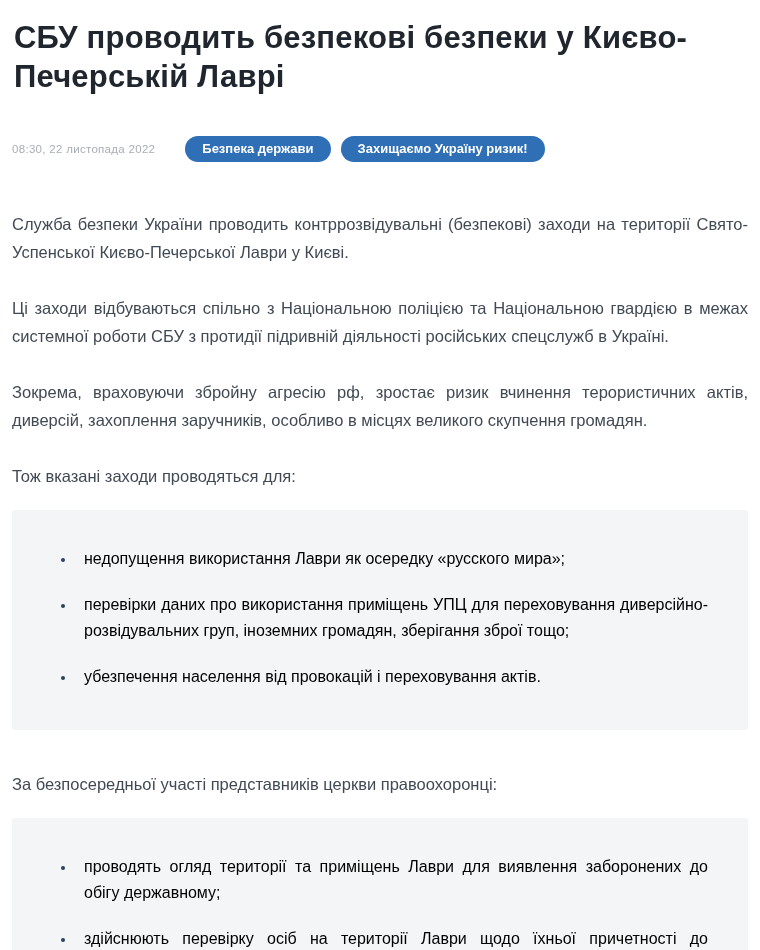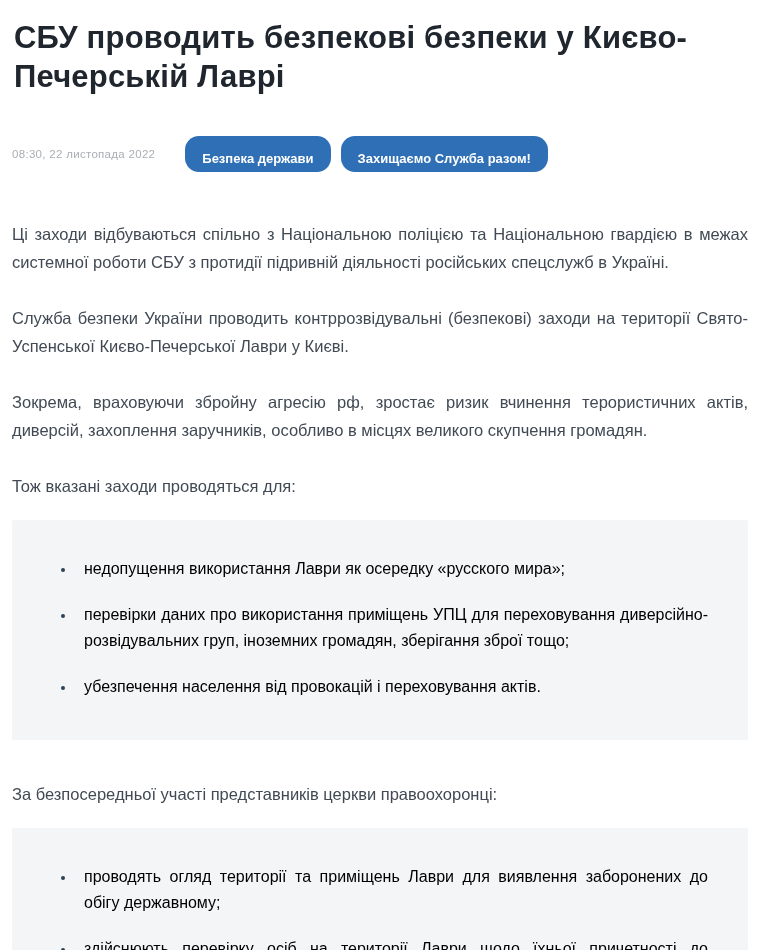--- a/index.html
+++ b/index.html
@@ -43,21 +43,21 @@
     align-items: center;
     gap: 10px;
   }
   .tag-pill {
     display: inline-block;
     background: #2e6fb6;
     color: #ffffff;
     font-size: 13px;
     font-weight: 700;
     line-height: 1;
-    padding: 16px 17px 7px 17px;
+    padding: 6px 17px 7px 17px;
     border-radius: 14px;
     text-decoration: none;
     cursor: pointer;
     white-space: nowrap;
   }
 
   
   .article-body p {
     margin: 0 0 28px 0;
     font-size: 16.5px;
@@ -104,29 +104,29 @@
 
 <div class="container">
 
   <h1 class="article-title">СБУ проводить безпекові безпеки у Києво-Печерській Лаврі</h1>
 
   <div class="meta-row">
     <span class="article-date">08:30, 22 листопада 2022</span>
 
     <div class="tag-list">
       <a class="tag-pill">Безпека держави</a>
-      <a class="tag-pill">Захищаємо Служба разом!</a>
+      <a class="tag-pill">Захищаємо Україну ризик!</a>
     </div>
   </div>
 
   <div class="article-body">
 
+    <p>Служба безпеки України проводить контррозвідувальні (безпекові) заходи на території Свято-Успенської Києво-Печерської Лаври у Києві.</p>
+
     <p>Ці заходи відбуваються спільно з Національною поліцією та Національною гвардією в межах системної роботи СБУ з протидії підривній діяльності російських спецслужб в Україні.</p>
-
-    <p>Служба безпеки України проводить контррозвідувальні (безпекові) заходи на території Свято-Успенської Києво-Печерської Лаври у Києві.</p>
 
     <p>Зокрема, враховуючи збройну агресію рф, зростає ризик вчинення терористичних актів, диверсій, захоплення заручників, особливо в місцях великого скупчення громадян.</p>
 
     <p class="lead-in">Тож вказані заходи проводяться для:</p>
 
     <div class="list-box">
       <ul>
         <li>недопущення використання Лаври як осередку «русского мира»;</li>
         <li>перевірки даних про використання приміщень УПЦ для переховування диверсійно-розвідувальних груп, іноземних громадян, зберігання зброї тощо;</li>
         <li>убезпечення населення від провокацій і переховування актів.</li>

